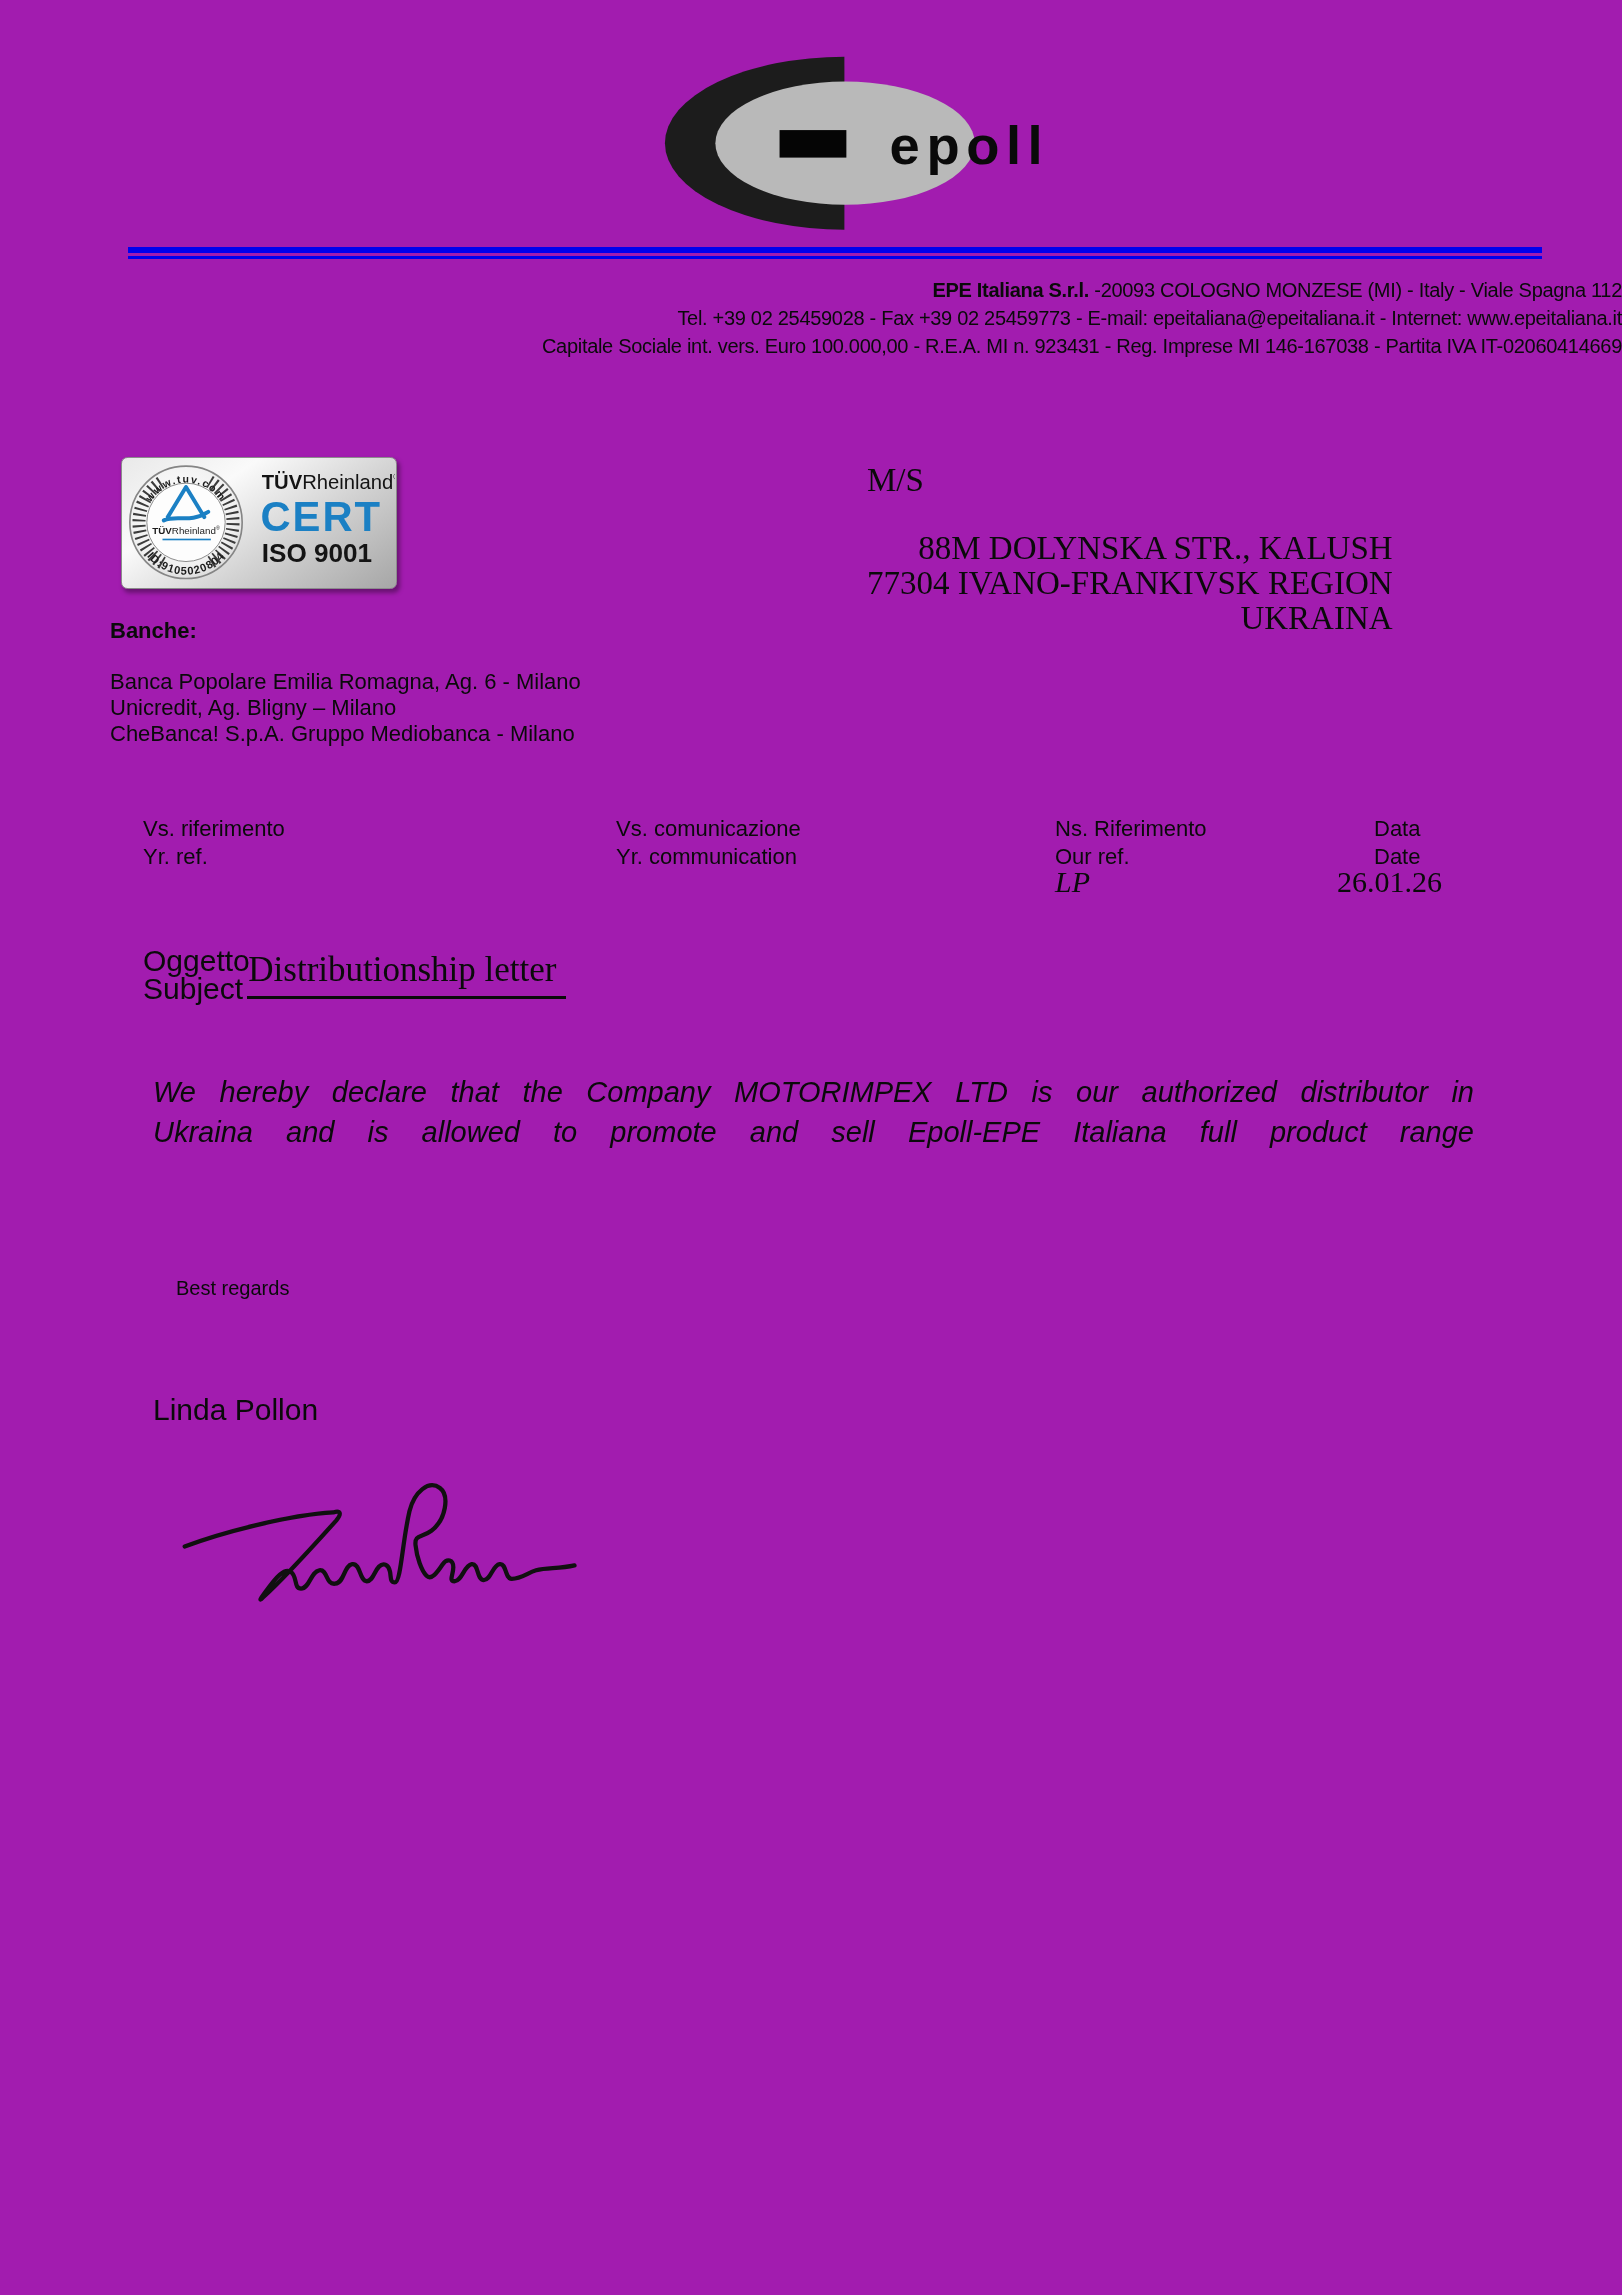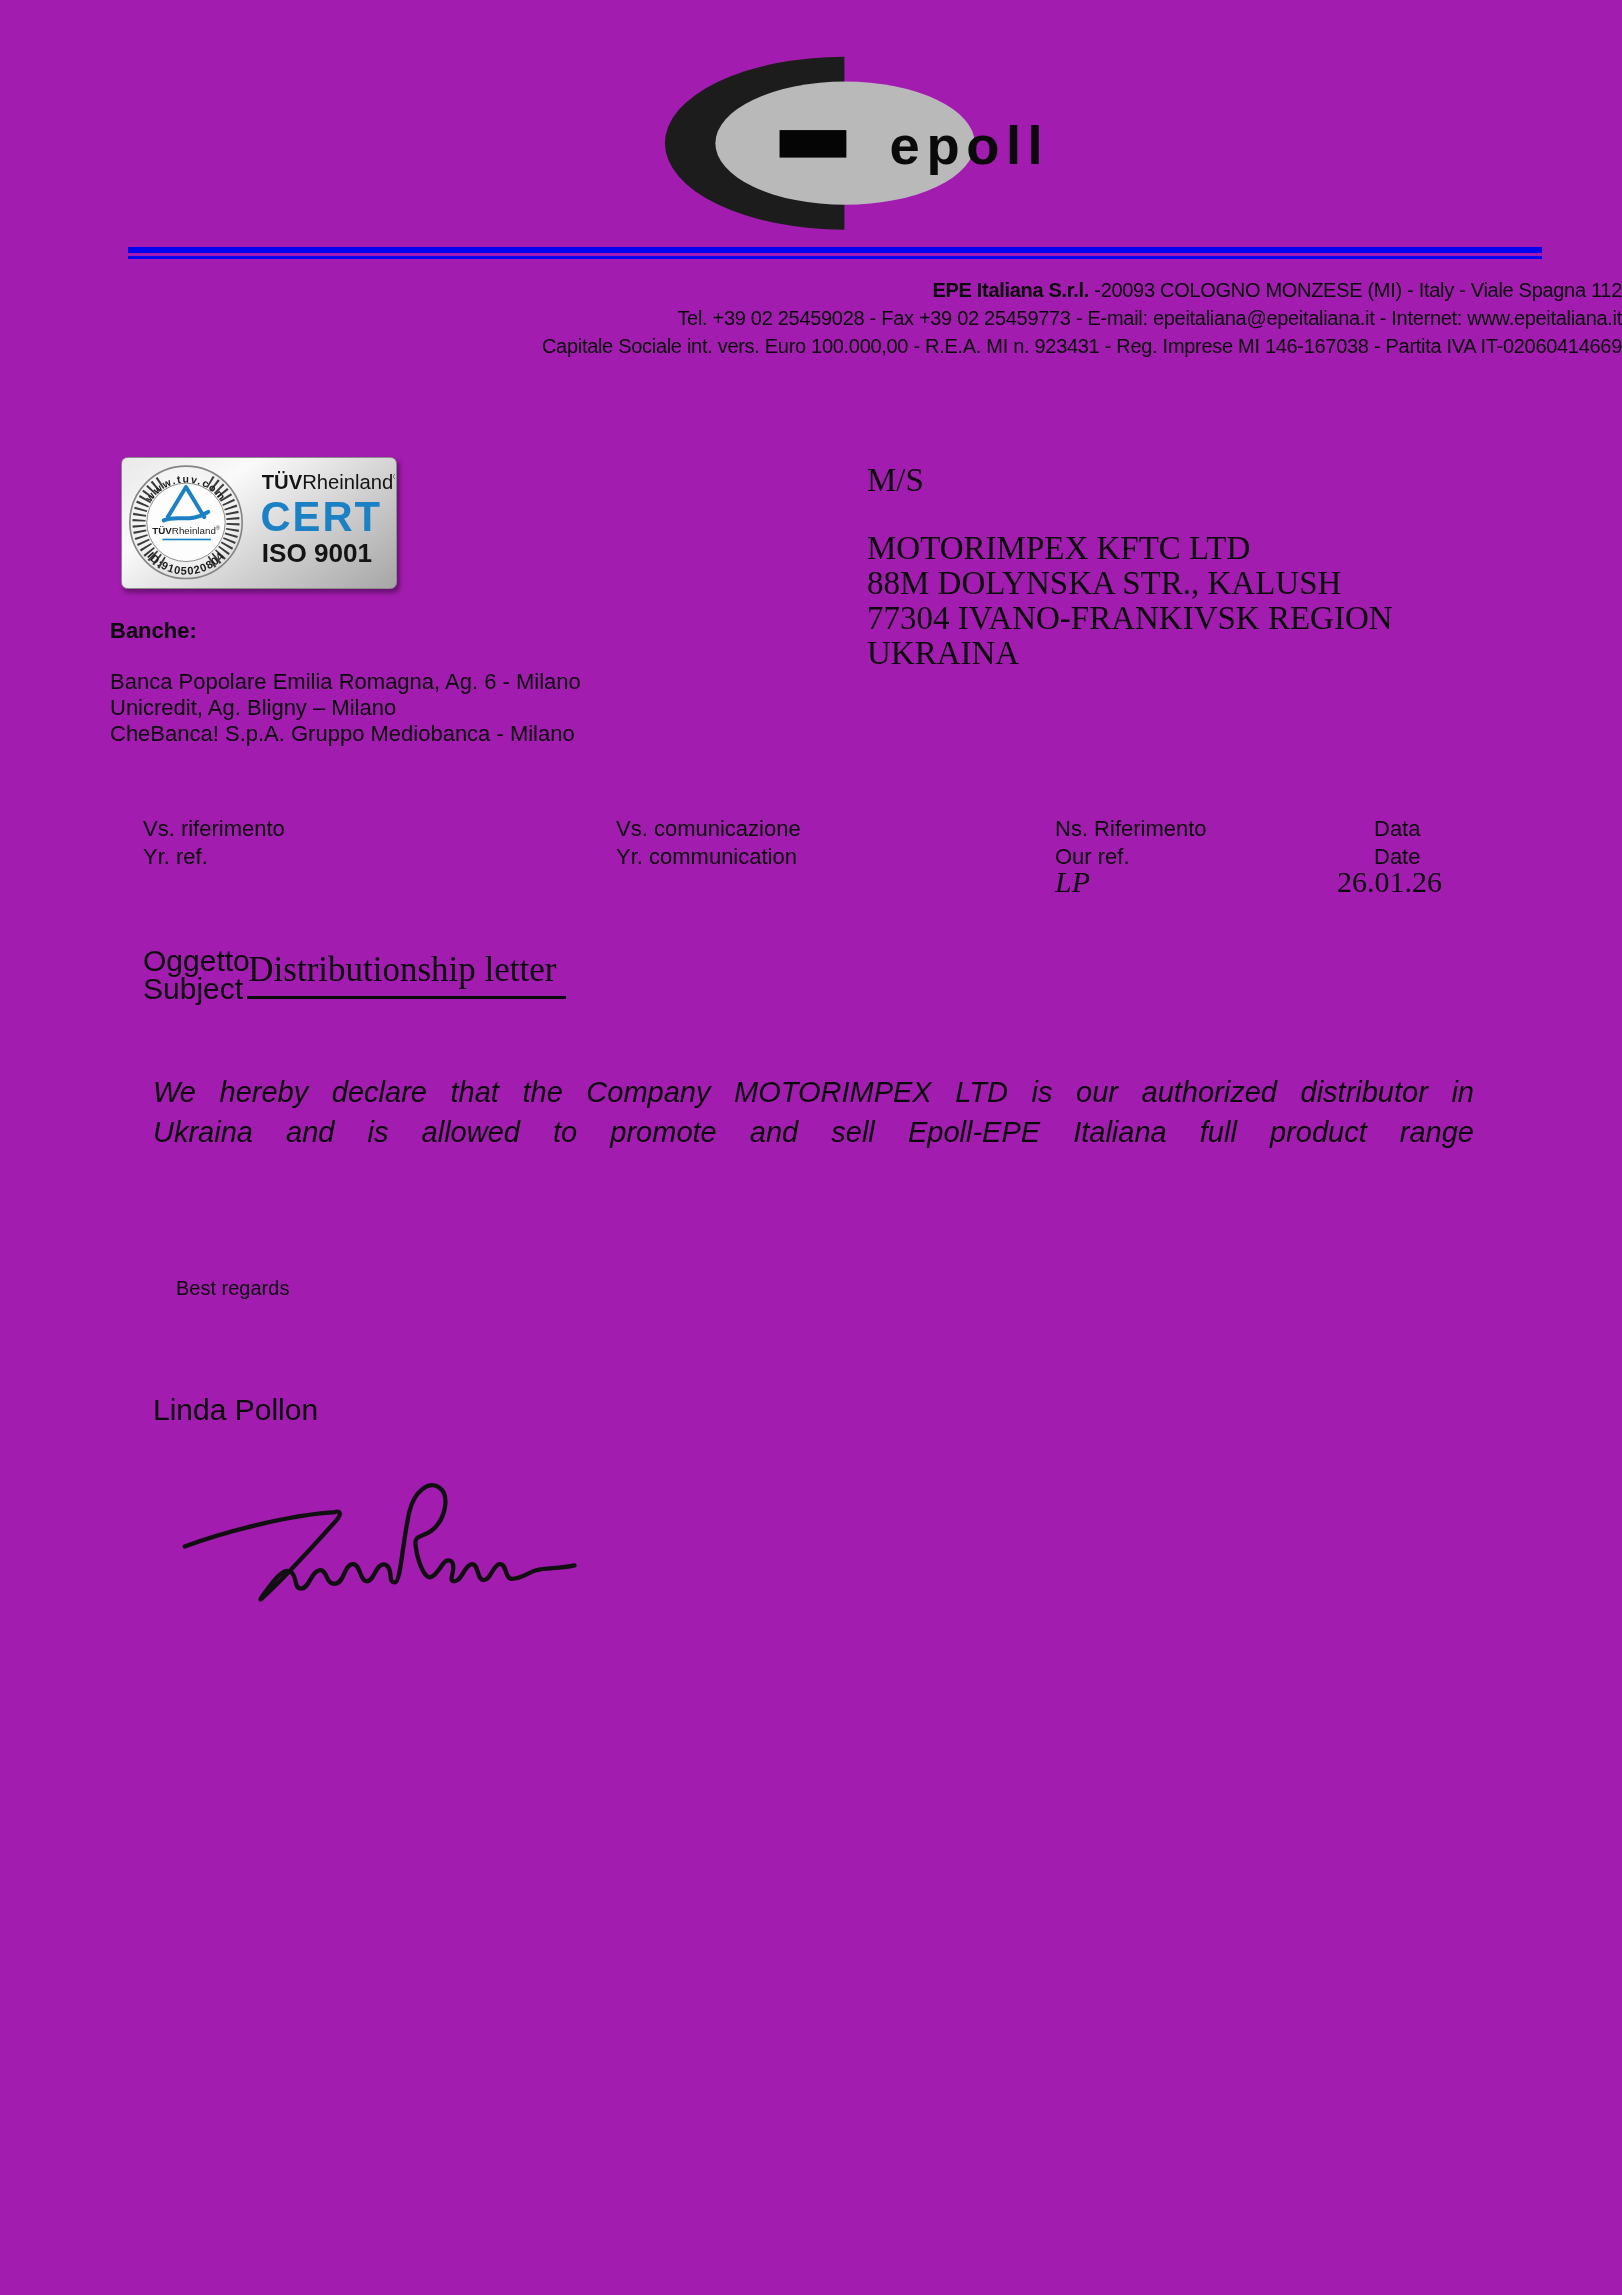--- a/index.html
+++ b/index.html
@@ -35,21 +35,21 @@
     left:121px;top:457px;width:276px;height:132px;
     border-radius:6.5px;
     background:linear-gradient(145deg,#e9e9e9 0%,#fafafa 30%,#d2d2d2 62%,#a6a6a6 100%);
     border:1.3px solid #8c8c8c;
     box-shadow:2.6px 3.3px 4.6px rgba(0,0,0,0.35);
     box-sizing:border-box;
   }
   #tuv-badge svg{position:absolute;left:0;top:0;}
 
   
-  .serif{font-family:"Liberation Serif",serif;}
+  .serif{font-family:"Liberation Serif",serif;text-align:right;}
   #recipient-salutation{left:867px;top:462px;font-size:33px;}
   #recipient-address{left:867px;top:531px;font-size:33px;line-height:35px;}
 
   
   #banks-label{left:110px;top:618px;font-size:22px;font-weight:bold;}
   #banks-list{left:110px;top:669px;font-size:22px;line-height:26px;}
 
   
   .ref-label{font-size:22px;line-height:28px;}
   #ref-col1{left:143px;top:815px;}
@@ -132,21 +132,20 @@
       </g>
 
       <text x="214" y="47" font-family="Liberation Sans, sans-serif" font-size="31" fill="#141414"><tspan font-weight="bold">TÜV</tspan><tspan>Rheinland</tspan><tspan font-size="15" dy="-14">®</tspan></text>
       <text x="212" y="112" font-family="Liberation Sans, sans-serif" font-size="64" font-weight="bold" letter-spacing="3" fill="#1b80c4">CERT</text>
       <text x="214" y="158" font-family="Liberation Sans, sans-serif" font-size="40" font-weight="bold" fill="#141414">ISO 9001</text>
     </svg>
   </div>
 
   <div id="recipient-salutation" class="abs serif">M/S</div>
   <div id="recipient-address" class="abs serif">
-    <div>MOTORIMPEX KFTC LTD</div>
     <div>88M DOLYNSKA STR., KALUSH</div>
     <div>77304 IVANO-FRANKIVSK REGION</div>
     <div>UKRAINA</div>
   </div>
 
   <div id="banks-label" class="abs">Banche:</div>
   <div id="banks-list" class="abs">
     <div>Banca Popolare Emilia Romagna, Ag. 6 - Milano</div>
     <div>Unicredit, Ag. Bligny – Milano</div>
     <div>CheBanca! S.p.A. Gruppo Mediobanca - Milano</div>

